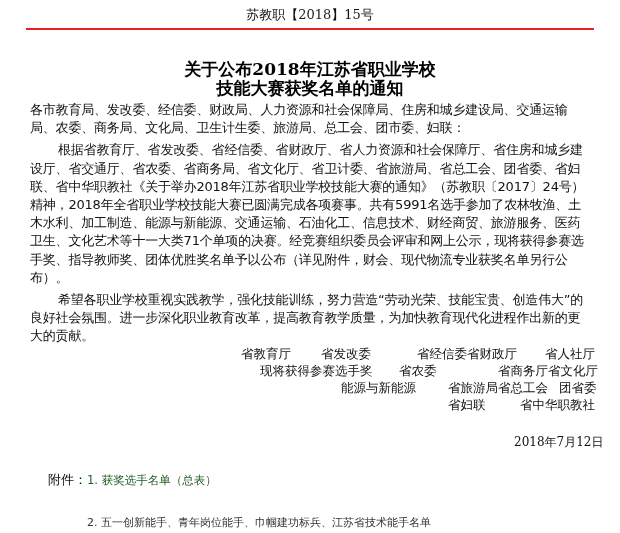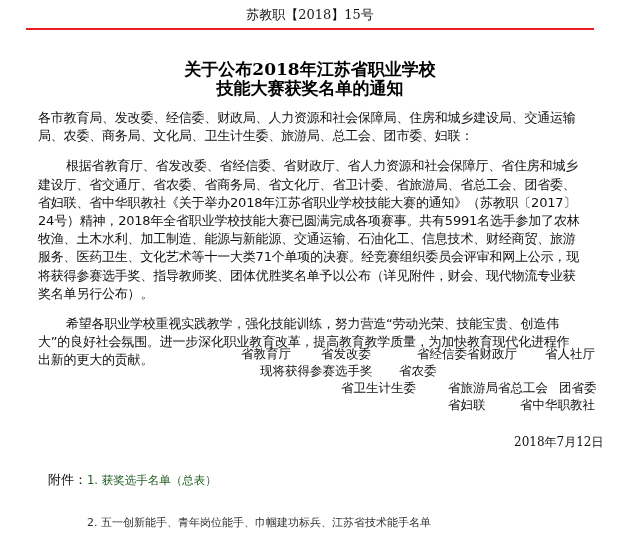--- a/index.html
+++ b/index.html
@@ -20,21 +20,21 @@
   .title {
     position: absolute; top: 60px; left: 0; width: 620px; text-align: center;
     font-family: "DejaVu Serif", "Liberation Serif", serif;
     font-weight: bold; font-size: 17px; line-height: 19px; color: #000;
   }
   .body {
     position: absolute; top: 97px; left: 26px; width: 566px;
     font-size: 13px; line-height: 18.2px; color: #111;
     letter-spacing: -0.2px;
   }
-  .body p { margin: 12px; }
+  .body p { margin: 4px; }
   .body p.indent { text-indent: 28px; }
   .sigs {
     position: absolute; top: 345px; left: 200px; width: 396px;
     font-size: 12.5px; line-height: 17px; color: #111;
   }
   .sig-row { position: relative; height: 17px; white-space: nowrap; }
   .sig-row span { position: absolute; top: 0; }
   .date {
     position: absolute; top: 434px; left: 514px;
     font-family: "DejaVu Serif", "Liberation Serif", serif;
@@ -74,23 +74,24 @@
 <div class="sigs">
   <div class="sig-row">
     <span style="left:41px">省教育厅</span>
     <span style="left:121px">省发改委</span>
     <span style="left:217px">省经信委省财政厅</span>
     <span style="left:345px">省人社厅</span>
   </div>
   <div class="sig-row">
     <span style="left:60px">现将获得参赛选手奖</span>
     <span style="left:199px">省农委</span>
+    <span style="left:298px">省商务厅省文化厅</span>
   </div>
   <div class="sig-row">
-    <span style="left:141px">省卫生计生委</span>
+    <span style="left:141px">能源与新能源</span>
     <span style="left:248px">省旅游局省总工会</span>
     <span style="left:359px">团省委</span>
   </div>
   <div class="sig-row">
     <span style="left:248px">省妇联</span>
     <span style="left:320px">省中华职教社</span>
   </div>
 </div>
 
 <div class="date">2018年7月12日</div>

